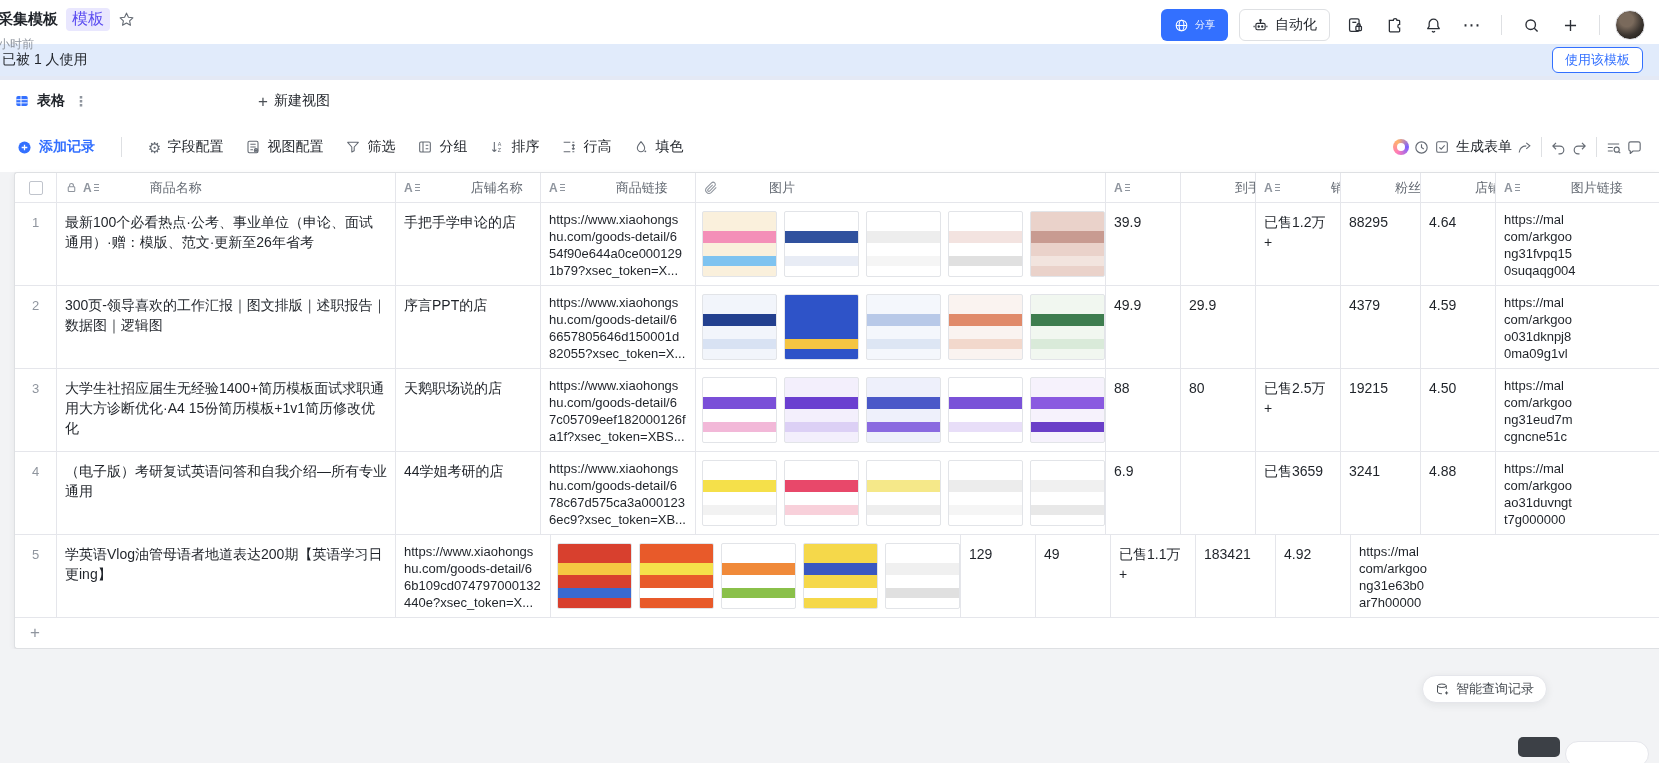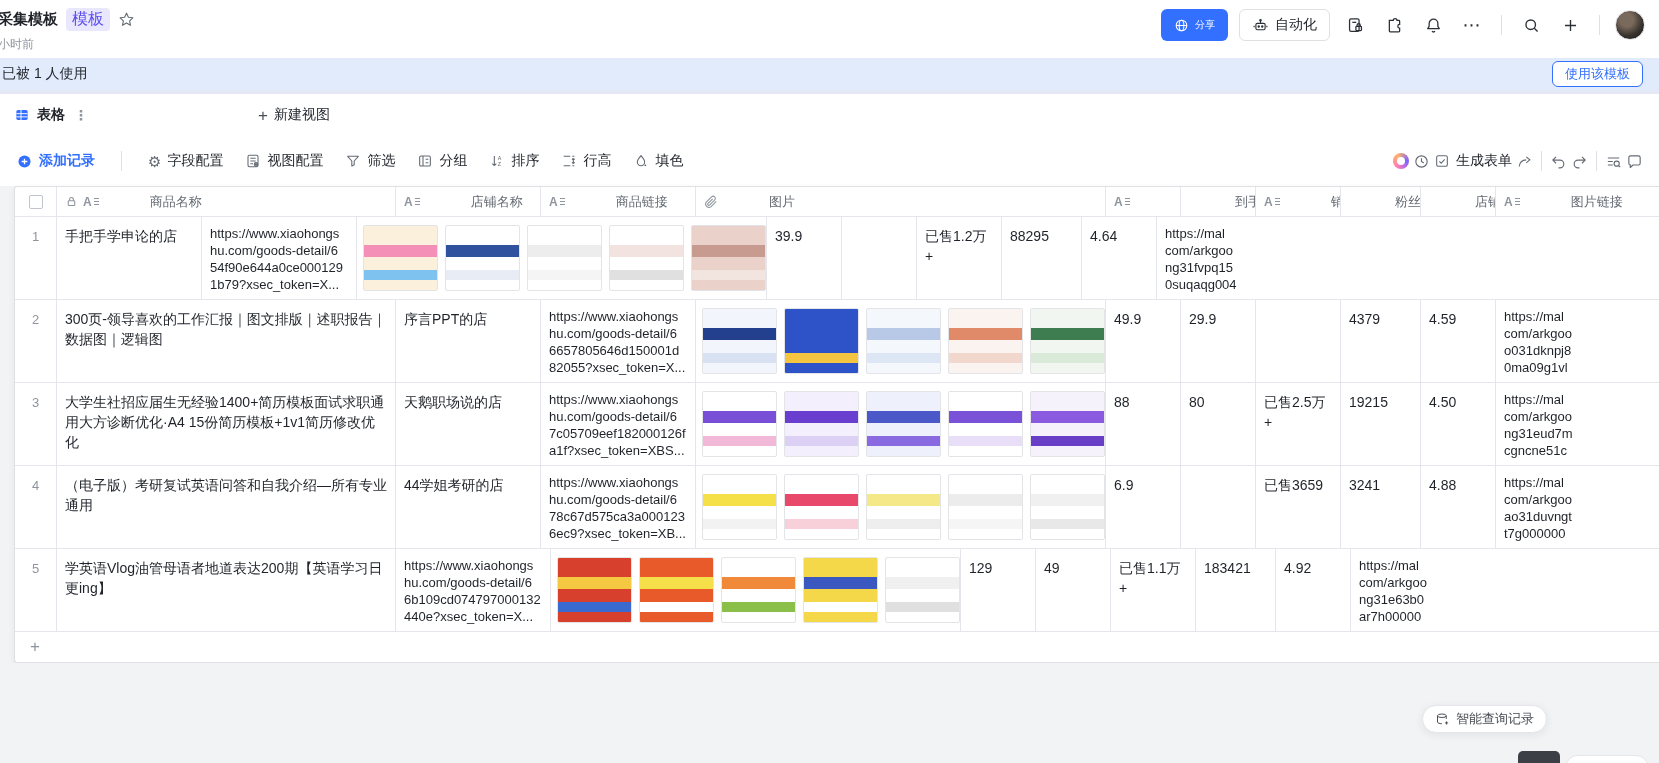--- a/index.html
+++ b/index.html
@@ -1,21 +1,21 @@
 <!DOCTYPE html>
 <html><head>
 <meta charset="utf-8">
 <style>
   * { margin:0; padding:0; box-sizing:border-box; }
   html,body { width:1659px; height:763px; overflow:hidden;
     font-family:"Liberation Sans","DejaVu Sans",sans-serif; background:#f2f3f5; color:#1f2329; }
   .icon svg { display:block; }
 
   
-  .topbar { height:58px; background:#fff; display:flex; justify-content:space-between; align-items:flex-start; padding:8px 14px 0 0; }
+  .topbar { height:44px; background:#fff; display:flex; justify-content:space-between; align-items:flex-start; padding:8px 14px 0 0; }
   .title-wrap { padding-left:2px; margin-left:-4px; }
   .title-row { display:flex; align-items:center; gap:8px; }
   .doc-title { font-size:15px; font-weight:bold; color:#1f2329; }
   .badge { font-size:16px; background:#e9e7fe; color:#5b4df0; border-radius:4px; padding:1px 6px; }
   .star { color:#646a73; }
   .subtitle { font-size:12px; color:#8f959e; margin-top:5px; }
   .top-controls { display:flex; align-items:center; gap:11px; height:34px; }
   .btn-primary { display:flex; align-items:center; gap:6px; background:#3370ff; color:#fff; font-size:10px; border:none; border-radius:6px; height:32px; padding:9px 13px; cursor:pointer; }
   .btn-outline { display:flex; align-items:center; gap:6px; background:#fff; color:#1f2329; font-size:14px; border:1px solid #dee0e3; border-radius:6px; height:32px; padding:0 12px; cursor:pointer; }
   .icon-btn { width:28px; height:28px; display:flex; align-items:center; justify-content:center; border:none; background:none; cursor:pointer; color:#2b2f36; }
@@ -63,21 +63,21 @@
     background:linear-gradient(#8f959e 0 1px,transparent 1px 3px,#8f959e 3px 4px,transparent 4px 6px,#8f959e 6px 7px,transparent 7px); }
   .hlabel { white-space:nowrap;margin-left:46px; }
   .cell { font-size:14px; color:#1f2329; padding-top:9px; line-height:20px; }
   .rownum { color:#8f959e; font-size:13px; text-align:center; padding-top:10px; }
   .linkcell { white-space:pre-line; font-size:13px; line-height:17px; padding-top:8px; }
   .imgcell { display:flex; gap:7px; padding:8px 0 8px 6px; align-items:flex-start; }
   .thumb { width:75px; height:66px; border:1px solid #e2e4e8; border-radius:2px; flex:none; cursor:pointer; }
   .add-row { height:30px; align-items:center; padding-left:15px; color:#8f959e; font-size:17px; cursor:pointer; }
 
   .bottom-area { height:100px; background:#f2f3f5; position:relative; }
-  .smart-query { position:absolute; top:42px; right:112px; display:flex; align-items:center; gap:6px;
+  .smart-query { position:absolute; top:26px; right:112px; display:flex; align-items:center; gap:6px;
     background:#fff; border:1px solid #e5e6eb; border-radius:16px; height:28px; padding:0 12px;
     font-size:13px; color:#4a4f55; box-shadow:0 2px 8px rgba(31,35,41,.08); cursor:pointer; }
   .cut-dark { position:absolute; bottom:-8px; right:99px; width:42px; height:20px; background:#3c4046; border-radius:5px; }
   .cut-pill { position:absolute; bottom:-18px; right:10px; width:84px; height:26px; background:#fff; border:1px solid #e5e6eb; border-radius:14px; }
 </style>
 </head>
 <body>
 
 <div class="topbar">
   <div class="title-wrap">
@@ -384,20 +384,21 @@
 
     <span class="afield">A</span>
 
     <span class="hlabel">图片链接</span>
   </div>
 </div>
   <div>
 
   <div class="trow">
     <div class="cell c0 rownum">1</div>
+    <div class="cell c1">最新100个必看热点·公考、事业单位（申论、面试通用）·赠：模版、范文·更新至26年省考</div>
     <div class="cell c2">手把手学申论的店</div>
     <div class="cell c3 linkcell">https://www.xiaohongs
 hu.com/goods-detail/6
 54f90e644a0ce000129
 1b79?xsec_token=X...</div>
     <div class="cell c4 imgcell">
           <div class="thumb" style="background: linear-gradient(rgb(250, 240, 220) 0%, rgb(250, 240, 220) 30%, rgb(244, 143, 184) 30%, rgb(244, 143, 184) 48%, rgb(250, 240, 220) 48%, rgb(250, 240, 220) 68%, rgb(126, 195, 240) 68%, rgb(126, 195, 240) 84%, rgb(250, 240, 220) 84%);"></div>
           <div class="thumb" style="background: linear-gradient(rgb(255, 255, 255) 0%, rgb(255, 255, 255) 30%, rgb(48, 81, 158) 30%, rgb(48, 81, 158) 48%, rgb(255, 255, 255) 48%, rgb(255, 255, 255) 68%, rgb(232, 236, 245) 68%, rgb(232, 236, 245) 84%, rgb(255, 255, 255) 84%);"></div>
           <div class="thumb" style="background: linear-gradient(rgb(255, 255, 255) 0%, rgb(255, 255, 255) 30%, rgb(237, 237, 237) 30%, rgb(237, 237, 237) 48%, rgb(255, 255, 255) 48%, rgb(255, 255, 255) 68%, rgb(245, 245, 245) 68%, rgb(245, 245, 245) 84%, rgb(255, 255, 255) 84%);"></div>
           <div class="thumb" style="background: linear-gradient(rgb(255, 255, 255) 0%, rgb(255, 255, 255) 30%, rgb(243, 227, 224) 30%, rgb(243, 227, 224) 48%, rgb(255, 255, 255) 48%, rgb(255, 255, 255) 68%, rgb(224, 224, 224) 68%, rgb(224, 224, 224) 84%, rgb(255, 255, 255) 84%);"></div>

